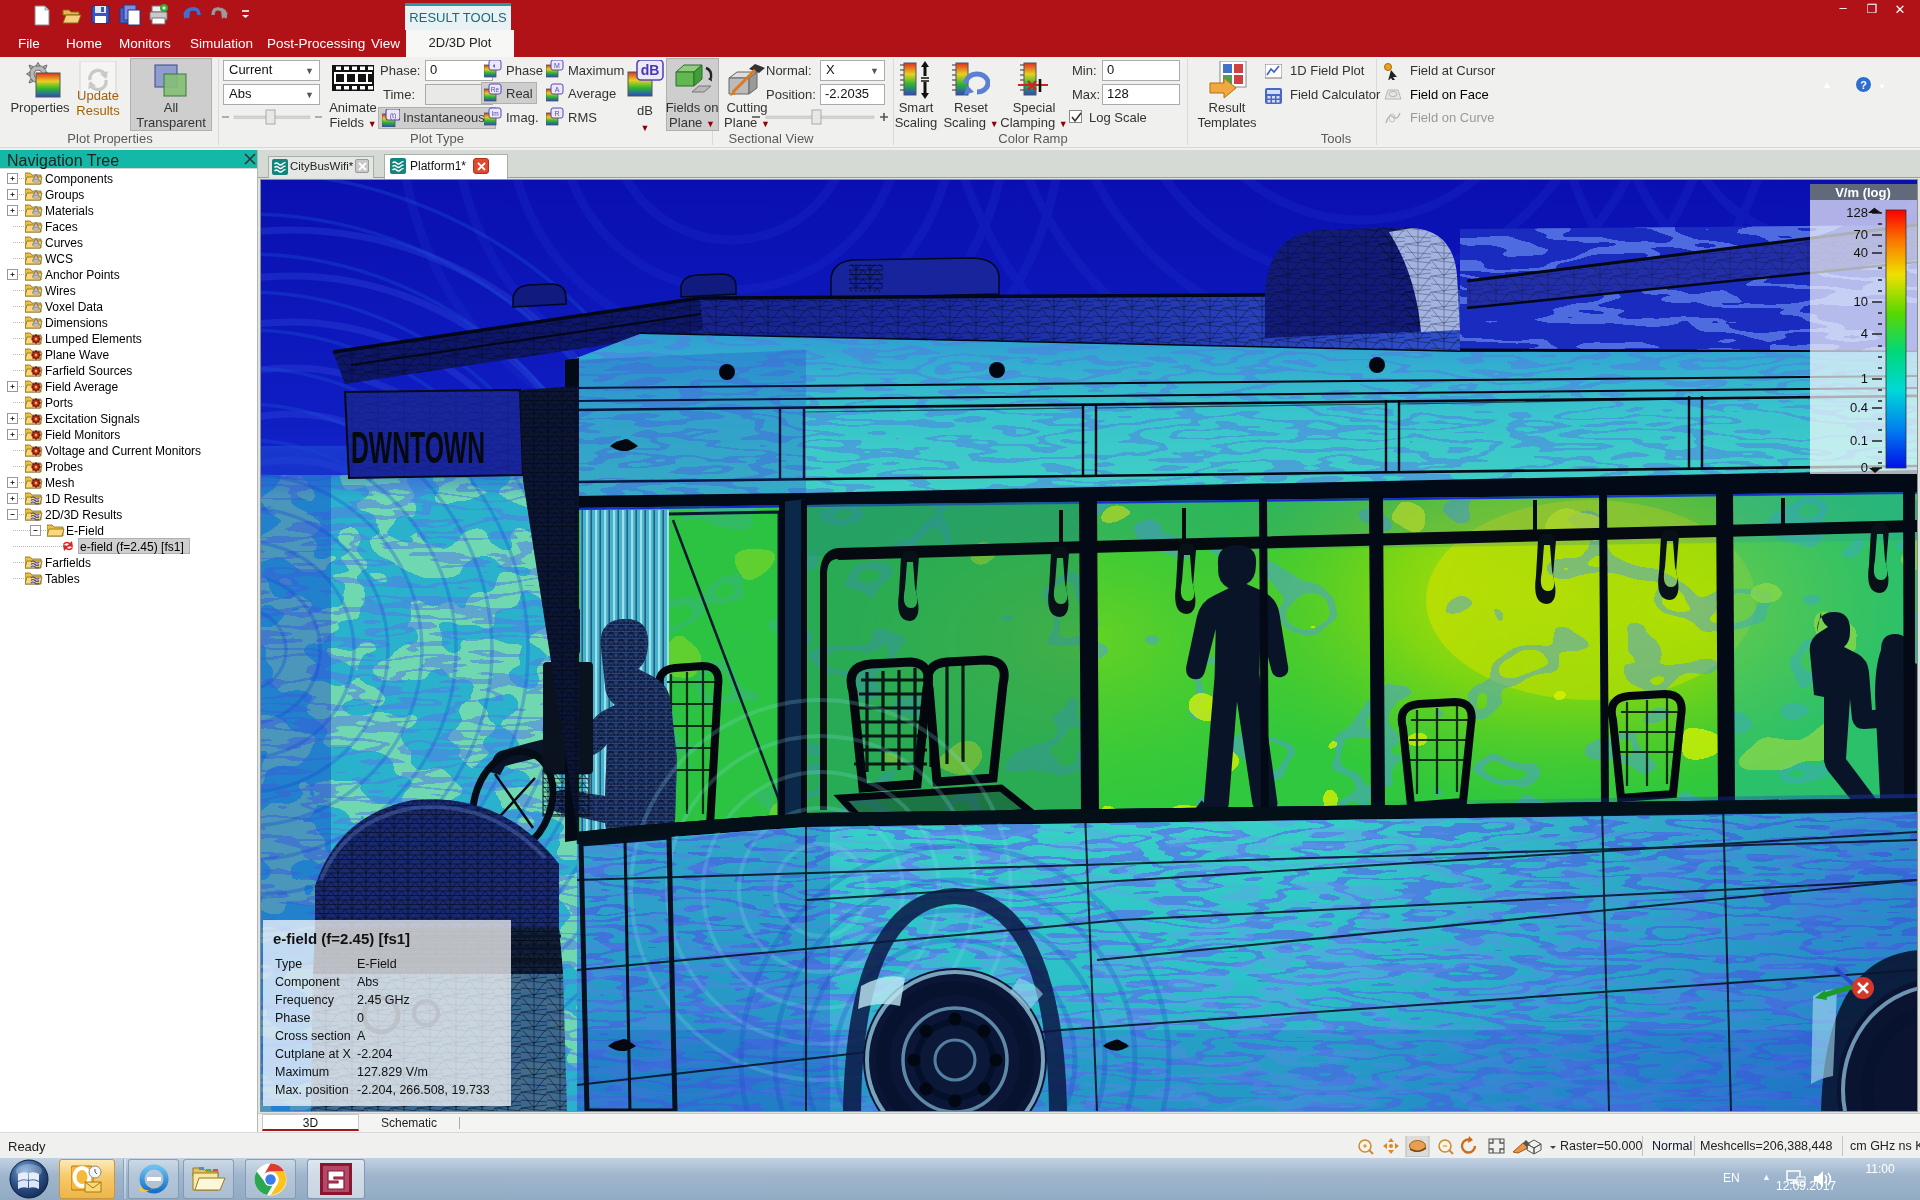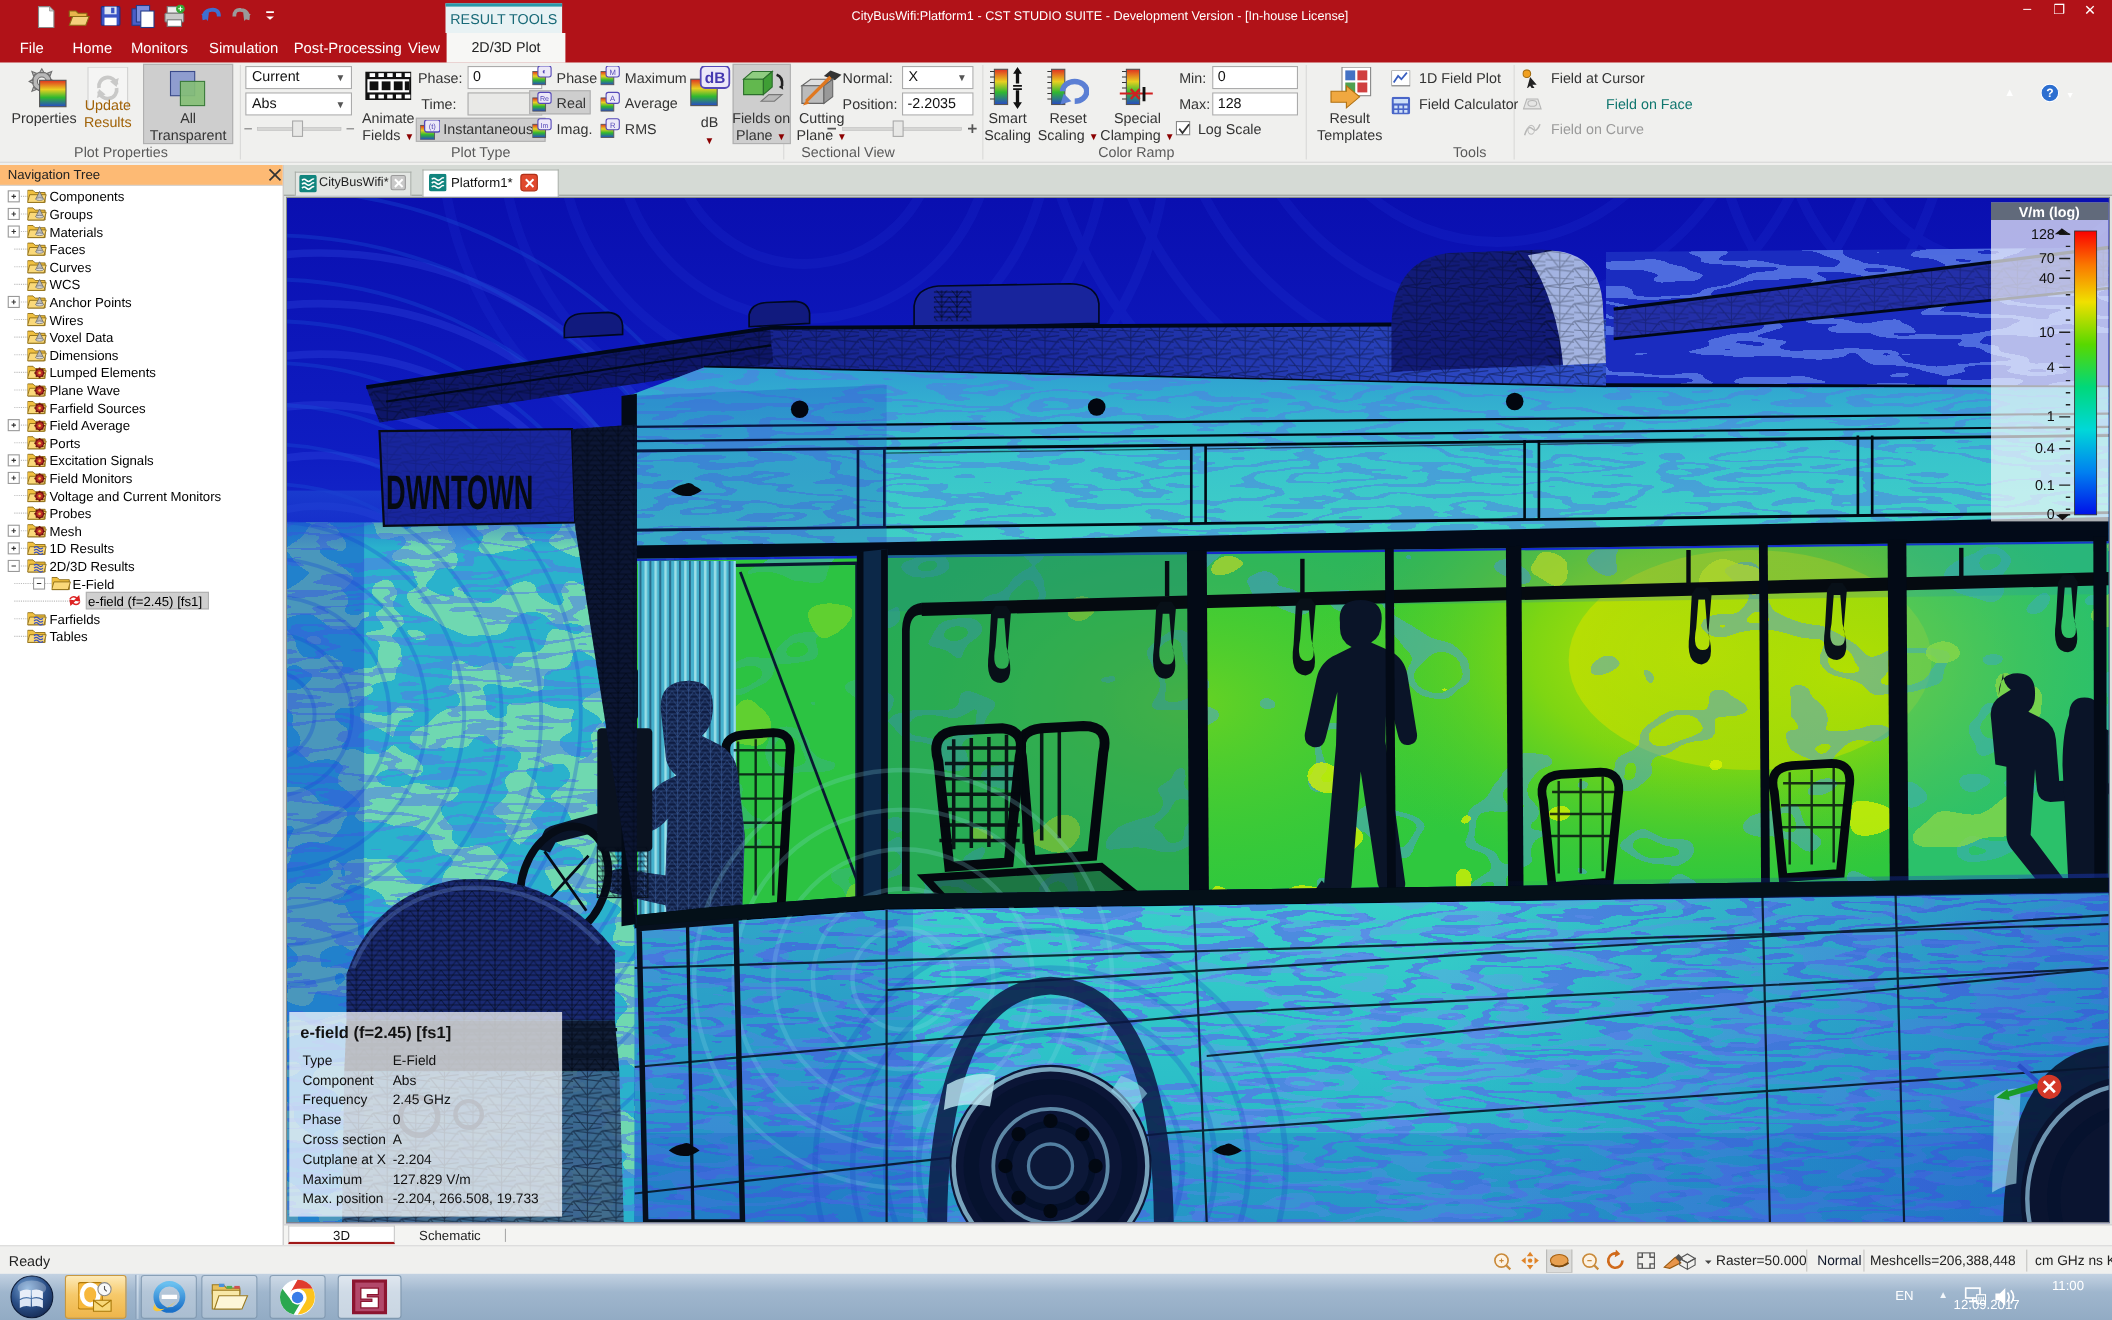--- a/index.html
+++ b/index.html
@@ -14,21 +14,21 @@
 .glabel{position:absolute;top:74px;color:#5a5a5a;font-size:13px;white-space:nowrap;transform:translateX(-50%)}
 .gsep{position:absolute;top:2px;height:86px;width:1px;background:#d9d9d7}
 .blabel{position:absolute;color:#333;font-size:13px;text-align:center;white-space:nowrap;transform:translateX(-50%);line-height:15px}
 .pressed{background:#cecece;border:1px solid #b0b0b0}
 .input{position:absolute;background:#fff;border:1px solid #ababab;font-size:13px;color:#111;padding:1px 4px;line-height:16px}
 .ilabel{position:absolute;color:#333;font-size:13px;white-space:nowrap}
 .drop{position:absolute;background:#fff;border:1px solid #ababab;font-size:13px;color:#111;padding:1px 5px}
 .darr{position:absolute;color:#555;font-size:9px}
 .smallbtn{position:absolute;font-size:13px;color:#333;white-space:nowrap}
 #navpanel{position:absolute;left:0;top:150px;width:258px;height:982px;background:#fff;border-right:1px solid #b5b5b5}
-#navhead{position:absolute;left:0;top:0px;width:257px;height:19px;background:#fdba74;border-bottom:1px solid #d5d5d5;font-size:12px;color:#222;padding:2px 12px 0 7px}
+#navhead{position:absolute;left:0;top:0px;width:257px;height:19px;background:#14b8a6;border-bottom:1px solid #d5d5d5;font-size:16px;color:#222;padding:2px 12px 0 7px}
 .ti{position:absolute;font-size:12px;color:#000;white-space:nowrap}
 #viewport{position:absolute;left:258px;top:150px;width:1662px;height:982px;background:#dfe2df}
 #bottab{position:absolute;left:258px;top:1113px;width:1662px;height:19px;background:#f4f4f2;border-top:1px solid #c9c9c9}
 #statusbar{position:absolute;left:0;top:1132px;width:1920px;height:26px;background:#f0f0ee;border-top:1px solid #d9d9d9}
 #taskbar{position:absolute;left:0;top:1158px;width:1920px;height:42px;background:linear-gradient(#c3d2e2,#9fb6cd 40%,#92abc4)}
 </style></head>
 <body>
 <div id="titlebar">
   <svg class="abs" style="left:30px;top:4px" width="310" height="23" viewBox="0 0 310 23">
 
@@ -70,21 +70,20 @@
 
     <g transform="translate(182,2)">
         <path d="M13 12 Q15 4 7 3 Q1 2 1 9" fill="none" stroke="#9a9a9a" stroke-width="3.4"></path>
         <path d="M16 7l-7-2 1 8z" fill="#9a9a9a"></path>
       </g>
     <g transform="translate(212,6)">
         <path d="M0 1h7" stroke="#fff" stroke-width="1.6"></path>
         <path d="M0 5l3.5 3L7 5z" fill="#fff"></path>
       </g>
   </svg>
-  <div id="title">CityBusWifi:Platform1 - CST STUDIO SUITE - Development Version - [In-house License]</div>
   <div class="abs" style="right:62px;top:0;width:30px;height:22px;color:#fff;text-align:center;font-size:13px">–</div>
   <div class="abs" style="right:33px;top:2px;width:30px;height:22px;color:#fff;text-align:center;font-size:12px">❐</div>
   <div class="abs" style="right:5px;top:2px;width:30px;height:22px;color:#fff;text-align:center;font-size:13px">✕</div>
 </div>
 <div id="menurow">
   <div class="menu" style="left:18px">File</div>
   <div class="menu" style="left:66px">Home</div>
   <div class="menu" style="left:119px">Monitors</div>
   <div class="menu" style="left:190px">Simulation</div>
   <div class="menu" style="left:267px">Post-Processing</div>
@@ -335,21 +334,21 @@
   <div class="smallbtn" style="left:1290px;top:30px">Field Calculator</div>
   <svg class="abs" style="left:1384px;top:6px" width="18" height="17">
       <circle cx="4" cy="4" r="3.5" fill="#f0a020" stroke="#a06a10"></circle>
       <path d="M7 7l6 7h-4l2 3-2 1-2-3-3 3z" fill="#222"></path>
     </svg>
   <div class="smallbtn" style="left:1410px;top:6px">Field at Cursor</div>
   <svg class="abs" style="left:1384px;top:30px;opacity:.55" width="18" height="15">
       <path d="M4 3h10l3 9H1z" fill="#ddd" stroke="#888"></path>
       <ellipse cx="9" cy="7" rx="4" ry="2.6" fill="none" stroke="#888"></ellipse>
     </svg>
-  <div class="smallbtn" style="left:1460px;top:30px;color:#0f766e">Field on Face</div>
+  <div class="smallbtn" style="left:1410px;top:30px;color:#000000">Field on Face</div>
   <svg class="abs" style="left:1384px;top:53px;opacity:.55" width="18" height="16">
       <path d="M2 13q3-10 7-6t7-4" fill="none" stroke="#888" stroke-width="1.4"></path>
       <ellipse cx="8" cy="8" rx="3" ry="4" fill="none" stroke="#999"></ellipse>
     </svg>
   <div class="smallbtn" style="left:1410px;top:53px;color:#9a9a9a">Field on Curve</div>
 
   <div class="abs" style="left:1822px;top:22px;color:#fff;font-size:10px">▲</div>
   <svg class="abs" style="left:1855px;top:19px" width="17" height="17">
       <circle cx="8.5" cy="8.5" r="8" fill="#2d6fd0" stroke="#fff" stroke-width="1"></circle>
       <text x="8.5" y="12.5" text-anchor="middle" font-size="11" fill="#fff" font-weight="bold" font-family="Liberation Sans">?</text>

